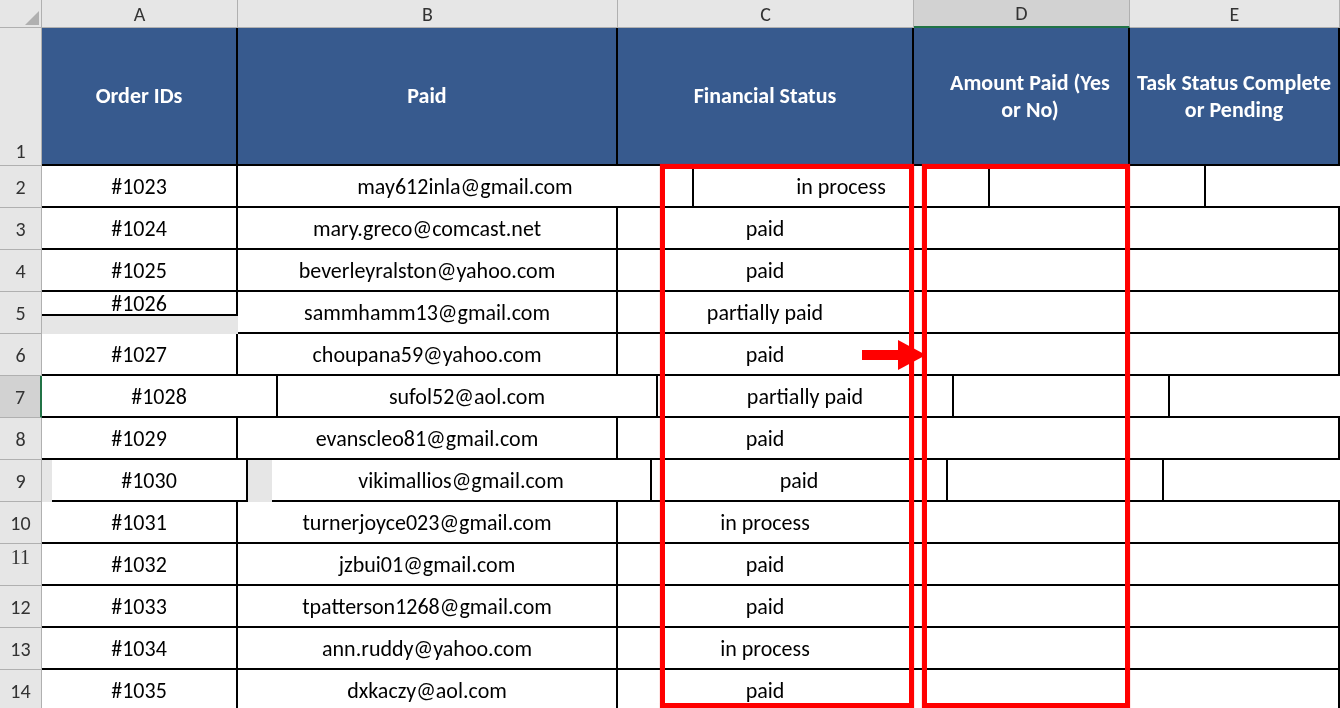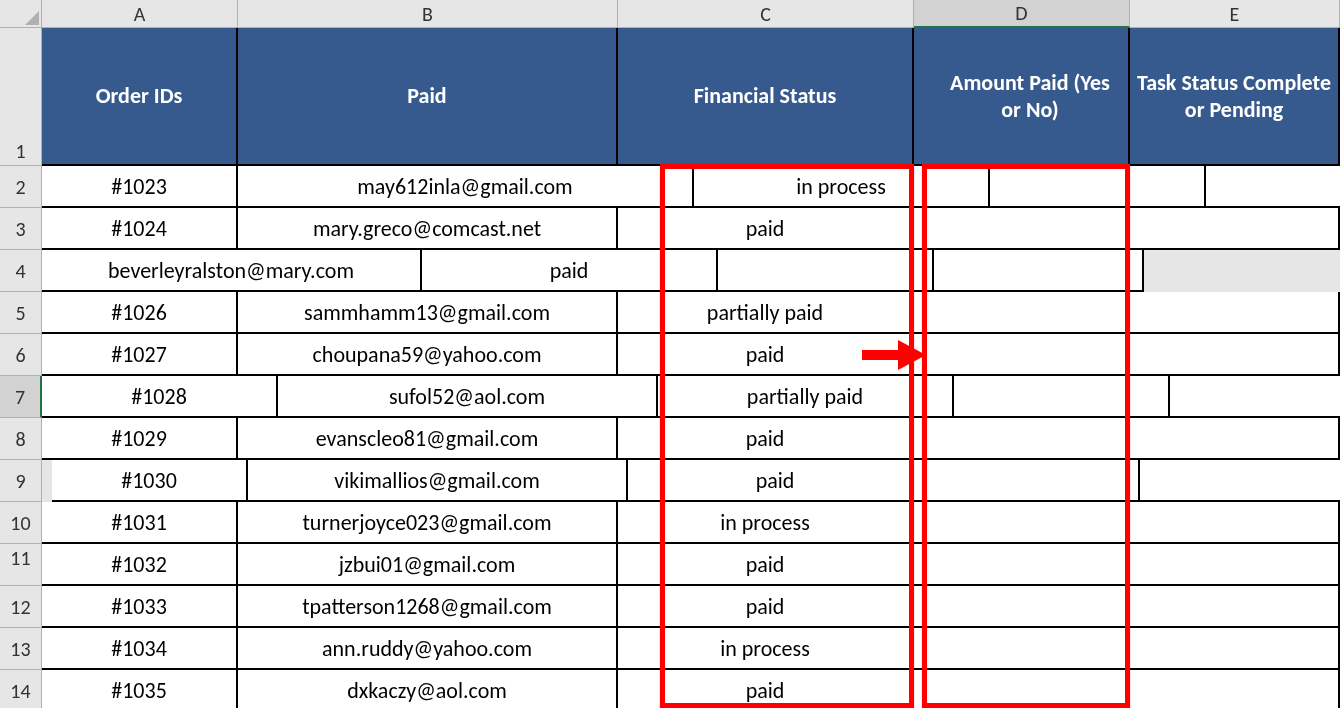--- a/index.html
+++ b/index.html
@@ -142,21 +142,21 @@
       <div class="row-header" style="height: 138px;">1</div>
       <div class="row-header" style="height: 42px; align-items: center; padding-bottom: 0px;">2</div>
       <div class="row-header" style="height: 42px; align-items: center; padding-bottom: 0px;">3</div>
       <div class="row-header" style="height: 42px; align-items: center; padding-bottom: 0px;">4</div>
       <div class="row-header" style="height: 42px; align-items: center; padding-bottom: 0px;">5</div>
       <div class="row-header" style="height: 42px; align-items: center; padding-bottom: 0px;">6</div>
       <div class="row-header selected" style="height: 42px; align-items: center; padding-bottom: 0px;">7</div>
       <div class="row-header" style="height: 42px; align-items: center; padding-bottom: 0px;">8</div>
       <div class="row-header" style="height: 42px; align-items: center; padding-bottom: 0px;">9</div>
       <div class="row-header" style="height: 42px; align-items: center; padding-bottom: 0px;">10</div>
-      <div class="row-header" style="height: 42px; align-items: center; padding-bottom: 14px;">11</div>
+      <div class="row-header" style="height: 42px; align-items: center; padding-bottom: 14px; font-family: Liberation Serif, serif;">11</div>
       <div class="row-header" style="height: 42px; align-items: center; padding-bottom: 0px;">12</div>
       <div class="row-header" style="height: 42px; align-items: center; padding-bottom: 0px;">13</div>
       <div class="row-header" style="height: 42px; align-items: center; padding-bottom: 0px;">14</div>
     </div>
   <div class="grid" id="grid">
       <div class="row header-row" style="height: 138px;">
         <div class="cell" style="width: 196px; height: 138px;">Order IDs</div>
         <div class="cell" style="width: 380px; height: 138px;">Paid</div>
         <div class="cell" style="width: 296px; height: 138px;">Financial Status</div>
         <div class="cell" style="width: 216px; height: 138px; padding-left: 24px;">Amount Paid (Yes or No)</div>
@@ -170,27 +170,28 @@
         <div class="cell" style="width: 210px; height: 42px;"></div>
       </div>
       <div class="row data-row" style="height: 42px;">
         <div class="cell" style="width: 196px; height: 42px;">#1024</div>
         <div class="cell" style="width: 380px; height: 42px;">mary.greco@comcast.net</div>
         <div class="cell" style="width: 296px; height: 42px;">paid</div>
         <div class="cell" style="width: 216px; height: 42px;"></div>
         <div class="cell" style="width: 210px; height: 42px;"></div>
       </div>
       <div class="row data-row" style="height: 42px;">
-        <div class="cell" style="width: 380px; height: 42px;">beverleyralston@mary.com</div>
-        <div class="cell" style="width: 296px; height: 42px;">paid</div>
-        <div class="cell" style="width: 216px; height: 42px;"></div>
-        <div class="cell" style="width: 210px; height: 42px;"></div>
-      </div>
-      <div class="row data-row" style="height: 42px;">
-        <div class="cell" style="width: 196px; height: 42px;">#1026</div>
+        <div class="cell" style="width: 196px; height: 42px;">#1025</div>
+        <div class="cell" style="width: 380px; height: 42px;">beverleyralston@yahoo.com</div>
+        <div class="cell" style="width: 296px; height: 42px;">paid</div>
+        <div class="cell" style="width: 216px; height: 42px;"></div>
+        <div class="cell" style="width: 210px; height: 42px;"></div>
+      </div>
+      <div class="row data-row" style="height: 42px;">
+        <div class="cell" style="width: 196px; height: 24px;">#1026</div>
         <div class="cell" style="width: 380px; height: 42px;">sammhamm13@gmail.com</div>
         <div class="cell" style="width: 296px; height: 42px;">partially paid</div>
         <div class="cell" style="width: 216px; height: 42px;"></div>
         <div class="cell" style="width: 210px; height: 42px;"></div>
       </div>
       <div class="row data-row" style="height: 42px;">
         <div class="cell" style="width: 196px; height: 42px;">#1027</div>
         <div class="cell" style="width: 380px; height: 42px;">choupana59@yahoo.com</div>
         <div class="cell" style="width: 296px; height: 42px;">paid</div>
         <div class="cell" style="width: 216px; height: 42px;"></div>
@@ -205,21 +206,21 @@
       </div>
       <div class="row data-row" style="height: 42px;">
         <div class="cell" style="width: 196px; height: 42px;">#1029</div>
         <div class="cell" style="width: 380px; height: 42px;">evanscleo81@gmail.com</div>
         <div class="cell" style="width: 296px; height: 42px;">paid</div>
         <div class="cell" style="width: 216px; height: 42px;"></div>
         <div class="cell" style="width: 210px; height: 42px;"></div>
       </div>
       <div class="row data-row" style="height: 42px; padding-left: 10px;">
         <div class="cell" style="width: 196px; height: 42px;">#1030</div>
-        <div class="cell" style="width: 380px; height: 42px;">vikimallios@gmail.com</div>
+        <div class="cell" style="width: 380px; height: 42px; margin-left: 24px;">vikimallios@gmail.com</div>
         <div class="cell" style="width: 296px; height: 42px;">paid</div>
         <div class="cell" style="width: 216px; height: 42px;"></div>
         <div class="cell" style="width: 210px; height: 42px;"></div>
       </div>
       <div class="row data-row" style="height: 42px;">
         <div class="cell" style="width: 196px; height: 42px;">#1031</div>
         <div class="cell" style="width: 380px; height: 42px;">turnerjoyce023@gmail.com</div>
         <div class="cell" style="width: 296px; height: 42px;">in process</div>
         <div class="cell" style="width: 216px; height: 42px;"></div>
         <div class="cell" style="width: 210px; height: 42px;"></div>

